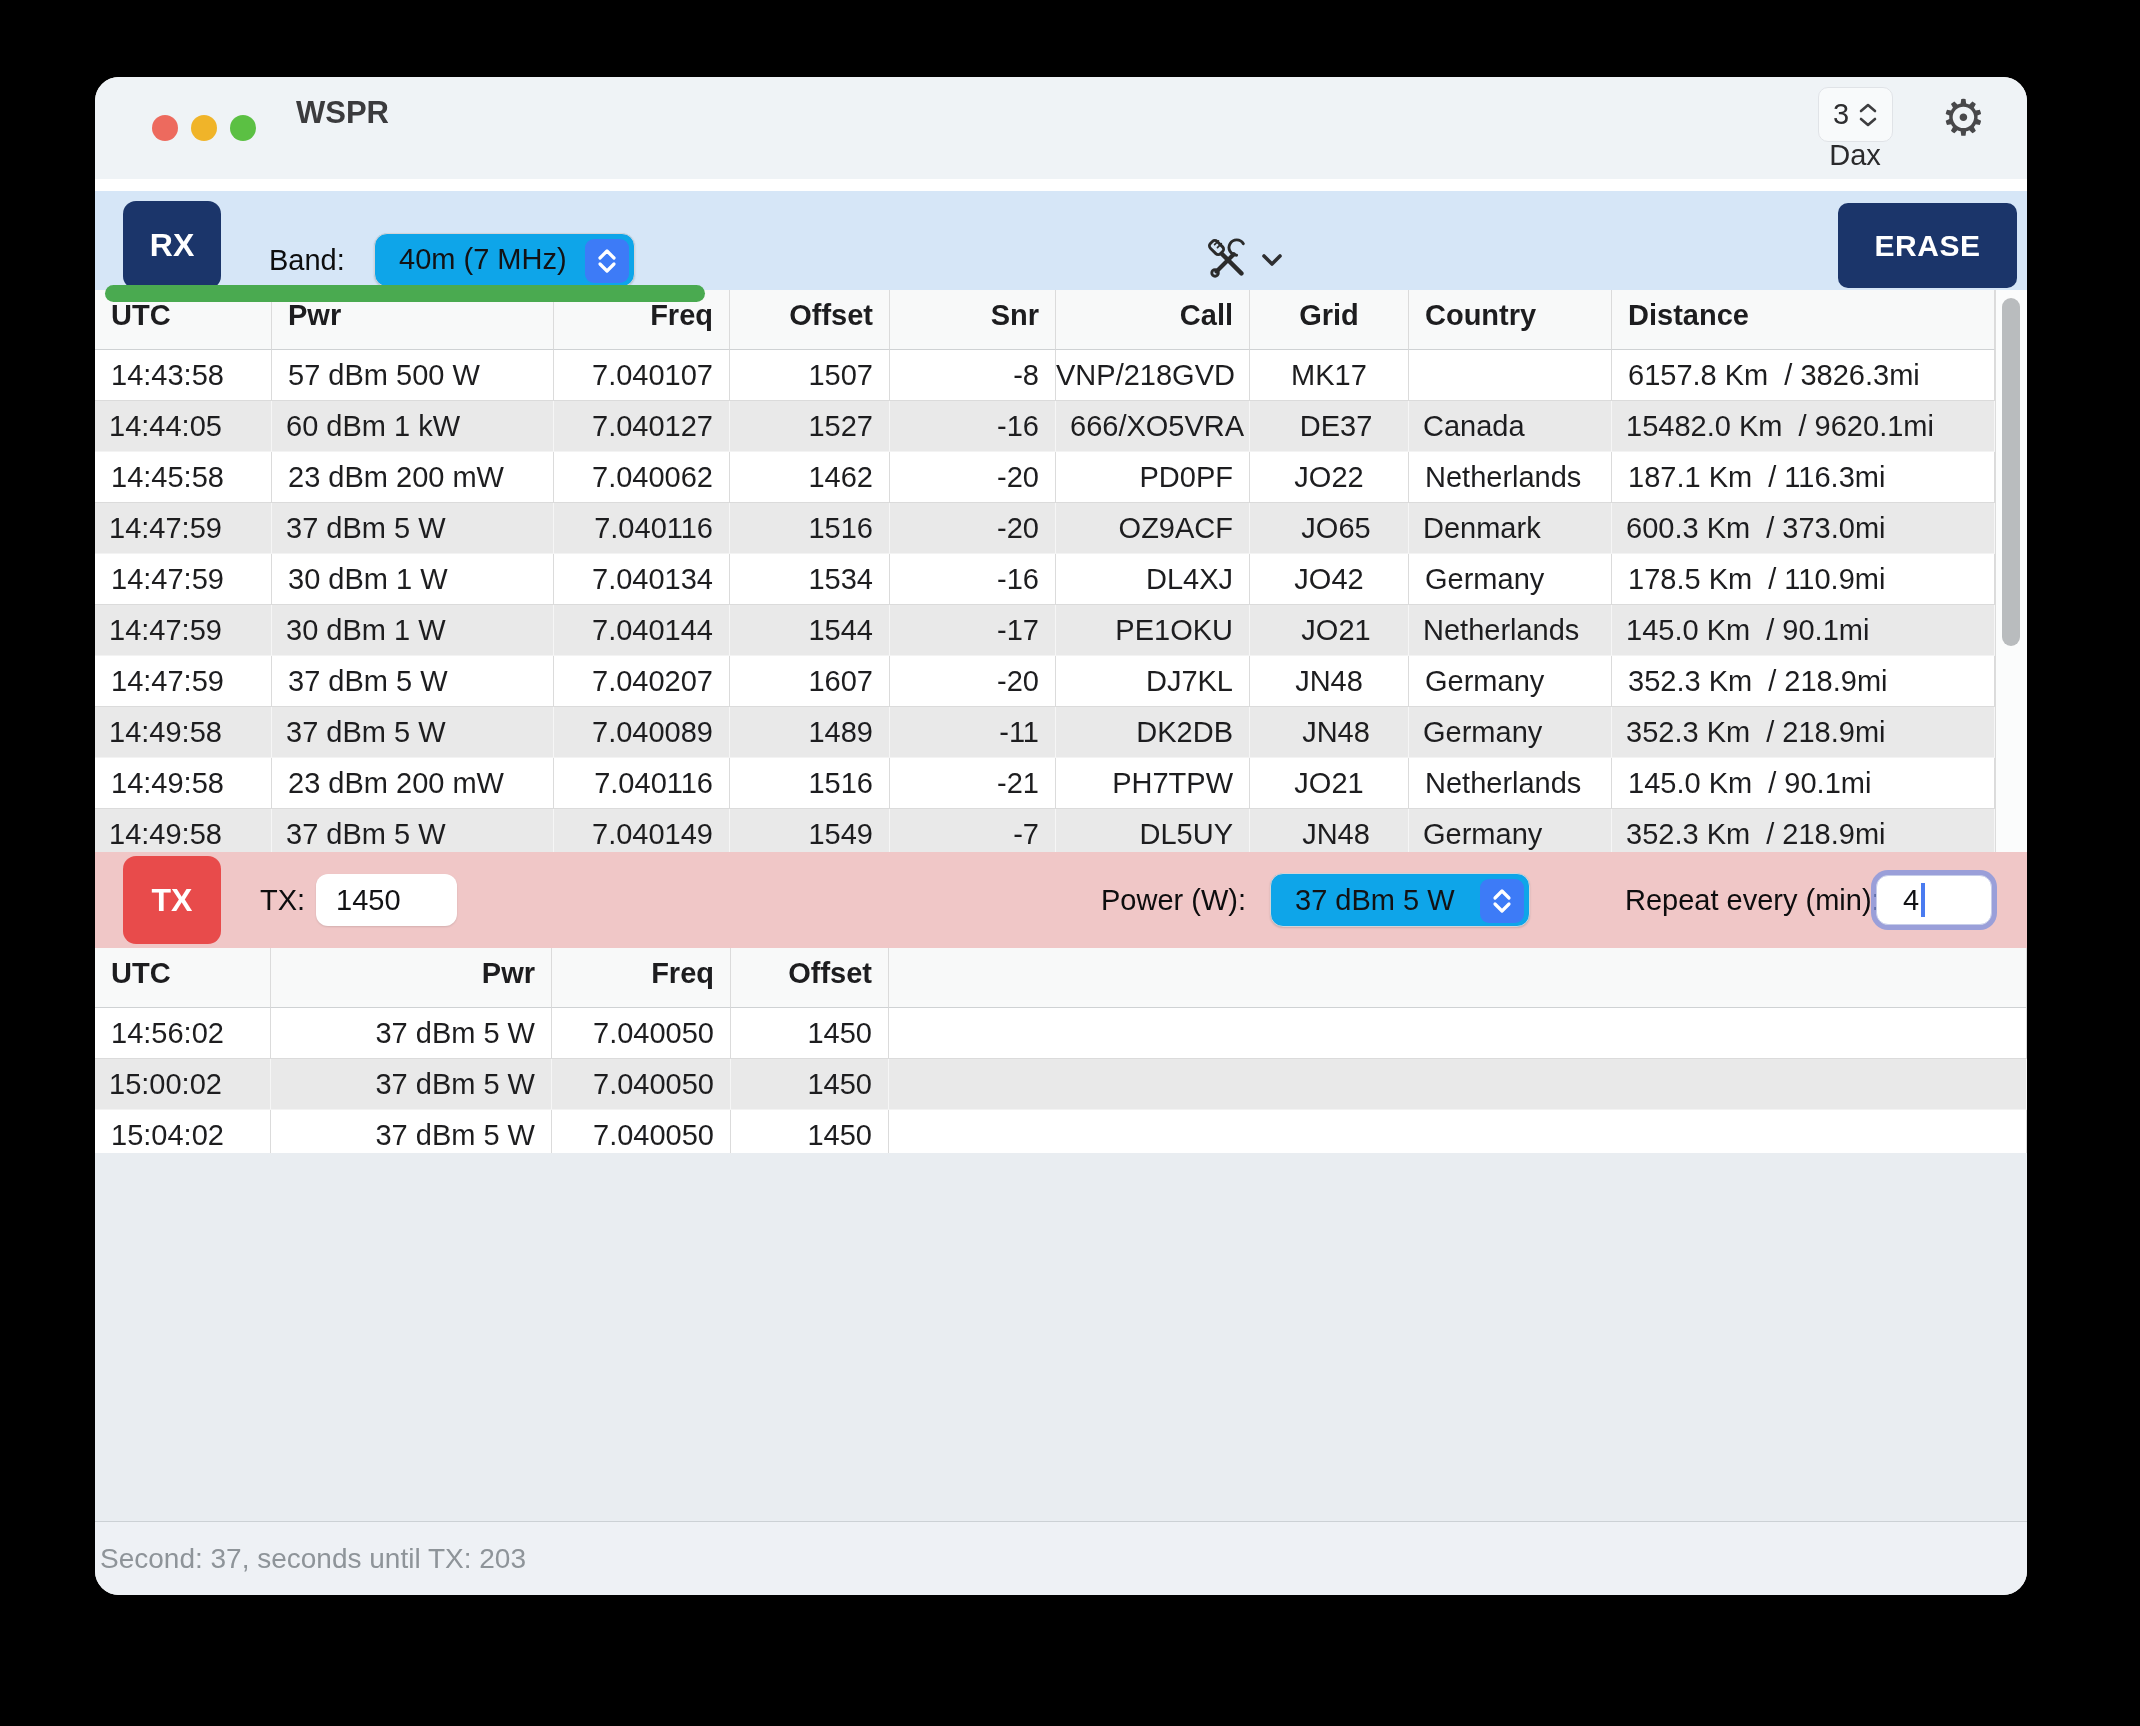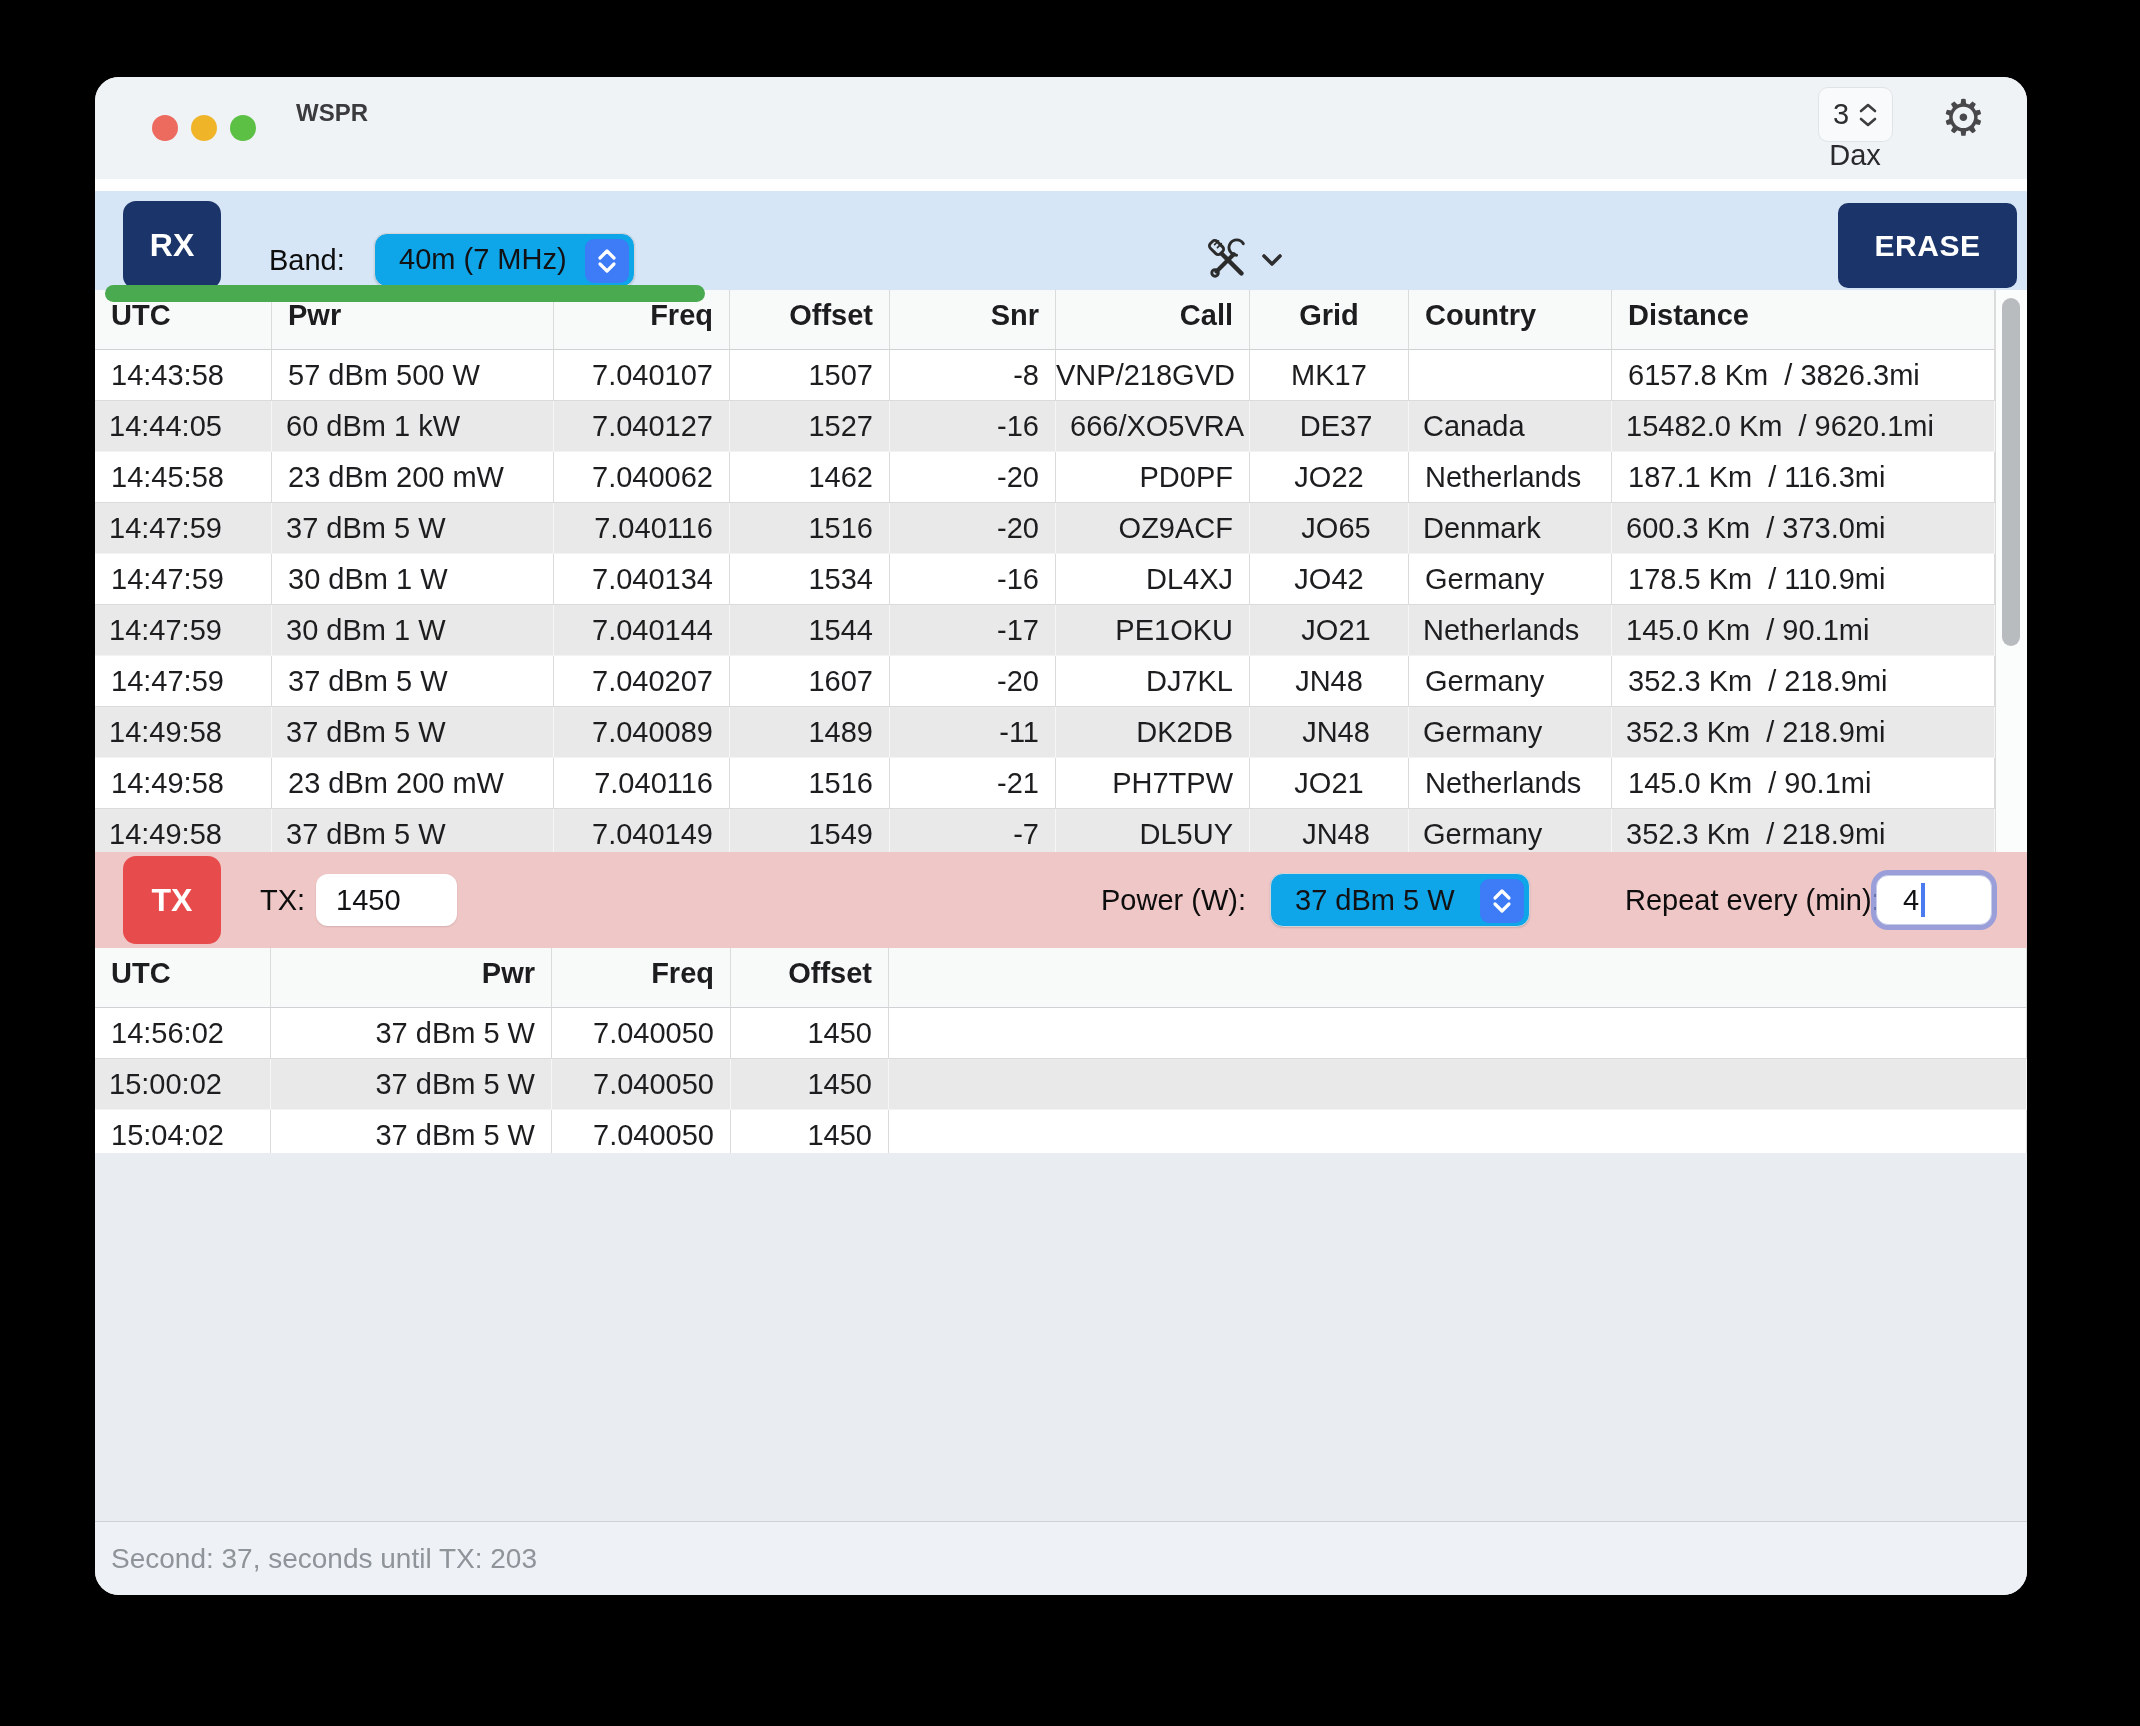--- a/index.html
+++ b/index.html
@@ -12,21 +12,21 @@
   body{width:2140px;height:1726px;background:#000;font-family:"Liberation Sans",sans-serif;position:relative;overflow:hidden;}
   .window{position:absolute;left:95px;top:77px;width:1932px;height:1518px;background:#fff;border-radius:24px;overflow:hidden;}
 
   
   .titlebar{position:absolute;left:0;top:0;width:100%;height:102px;background:var(--chrome);}
   .lights{position:absolute;left:57px;top:38px;display:flex;gap:13px;}
   .light{width:26px;height:26px;border-radius:50%;display:inline-block;}
   .light.red{background:#ed6a5e;}
   .light.yellow{background:#f0b429;}
   .light.green{background:#5bc043;}
-  .title{position:absolute;left:201px;top:0;height:72px;display:flex;align-items:center;font-size:24px;font-weight:700;color:#3b3b3d;}
+  .title{position:absolute;left:201px;top:0;height:72px;display:flex;align-items:center;font-size:31px;font-weight:700;color:#3b3b3d;}
   .dax-stepper{position:absolute;left:1723px;top:10px;width:75px;height:55px;border:1px solid #e0e3e7;background:#f8fafb;border-radius:10px;display:flex;align-items:center;}
   .stepper-val{font-size:29px;color:#2e2e30;margin-left:14px;}
   .stepper-chevrons{margin-left:10px;display:flex;flex-direction:column;gap:4px;}
   .dax-label{position:absolute;left:1700px;top:62px;width:120px;text-align:center;font-size:29px;color:#2a2a2c;}
   .gear{position:absolute;left:1846px;top:16px;font-family:"DejaVu Sans",sans-serif;font-size:50px;color:#48484a;line-height:1;cursor:default;}
 
   
   .rxbar{position:absolute;left:0;top:102px;width:100%;height:137px;background:var(--bluebar);margin-top:12px;}
   .btn{display:flex;align-items:center;justify-content:center;color:#fff;font-weight:700;}
   .rx-btn{position:absolute;left:28px;top:10px;width:98px;height:88px;background:var(--navy);border-radius:13px;font-size:32px;}
@@ -64,21 +64,21 @@
   .tx-input{left:221px;width:141px;padding-left:20px;}
   .power-label{left:1006px;}
   .power-select{left:1175px;width:260px;}
   .repeat-label{left:1530px;}
   .repeat-input{left:1781px;width:116px;height:50px;padding-left:26px;border:1px solid #c6cde9;box-shadow:0 0 0 5px rgba(126,146,223,.75);}
   .caret{display:inline-block;width:4px;height:34px;background:#4a7bf0;margin-left:2px;}
 
   .tx-table{position:absolute;left:0;top:871px;width:1932px;background:#fff;}
 
   .bottom-empty{position:absolute;left:0;top:1076px;width:100%;height:368px;background:var(--empty);}
-  .statusbar{position:absolute;left:0;top:1444px;width:100%;height:74px;background:var(--statusbg);border-top:1px solid #ccd1d5;display:flex;align-items:center;padding-left:16px;font-size:28px;color:var(--stext);}
+  .statusbar{position:absolute;left:0;top:1444px;width:100%;height:74px;background:var(--statusbg);border-top:1px solid #ccd1d5;display:flex;align-items:center;padding-left:5px;font-size:28px;color:var(--stext);}
 
   svg{display:block;}
 </style>
 </head>
 <body>
 
 <div class="window">
 
   <div class="titlebar">
     <div class="lights">

